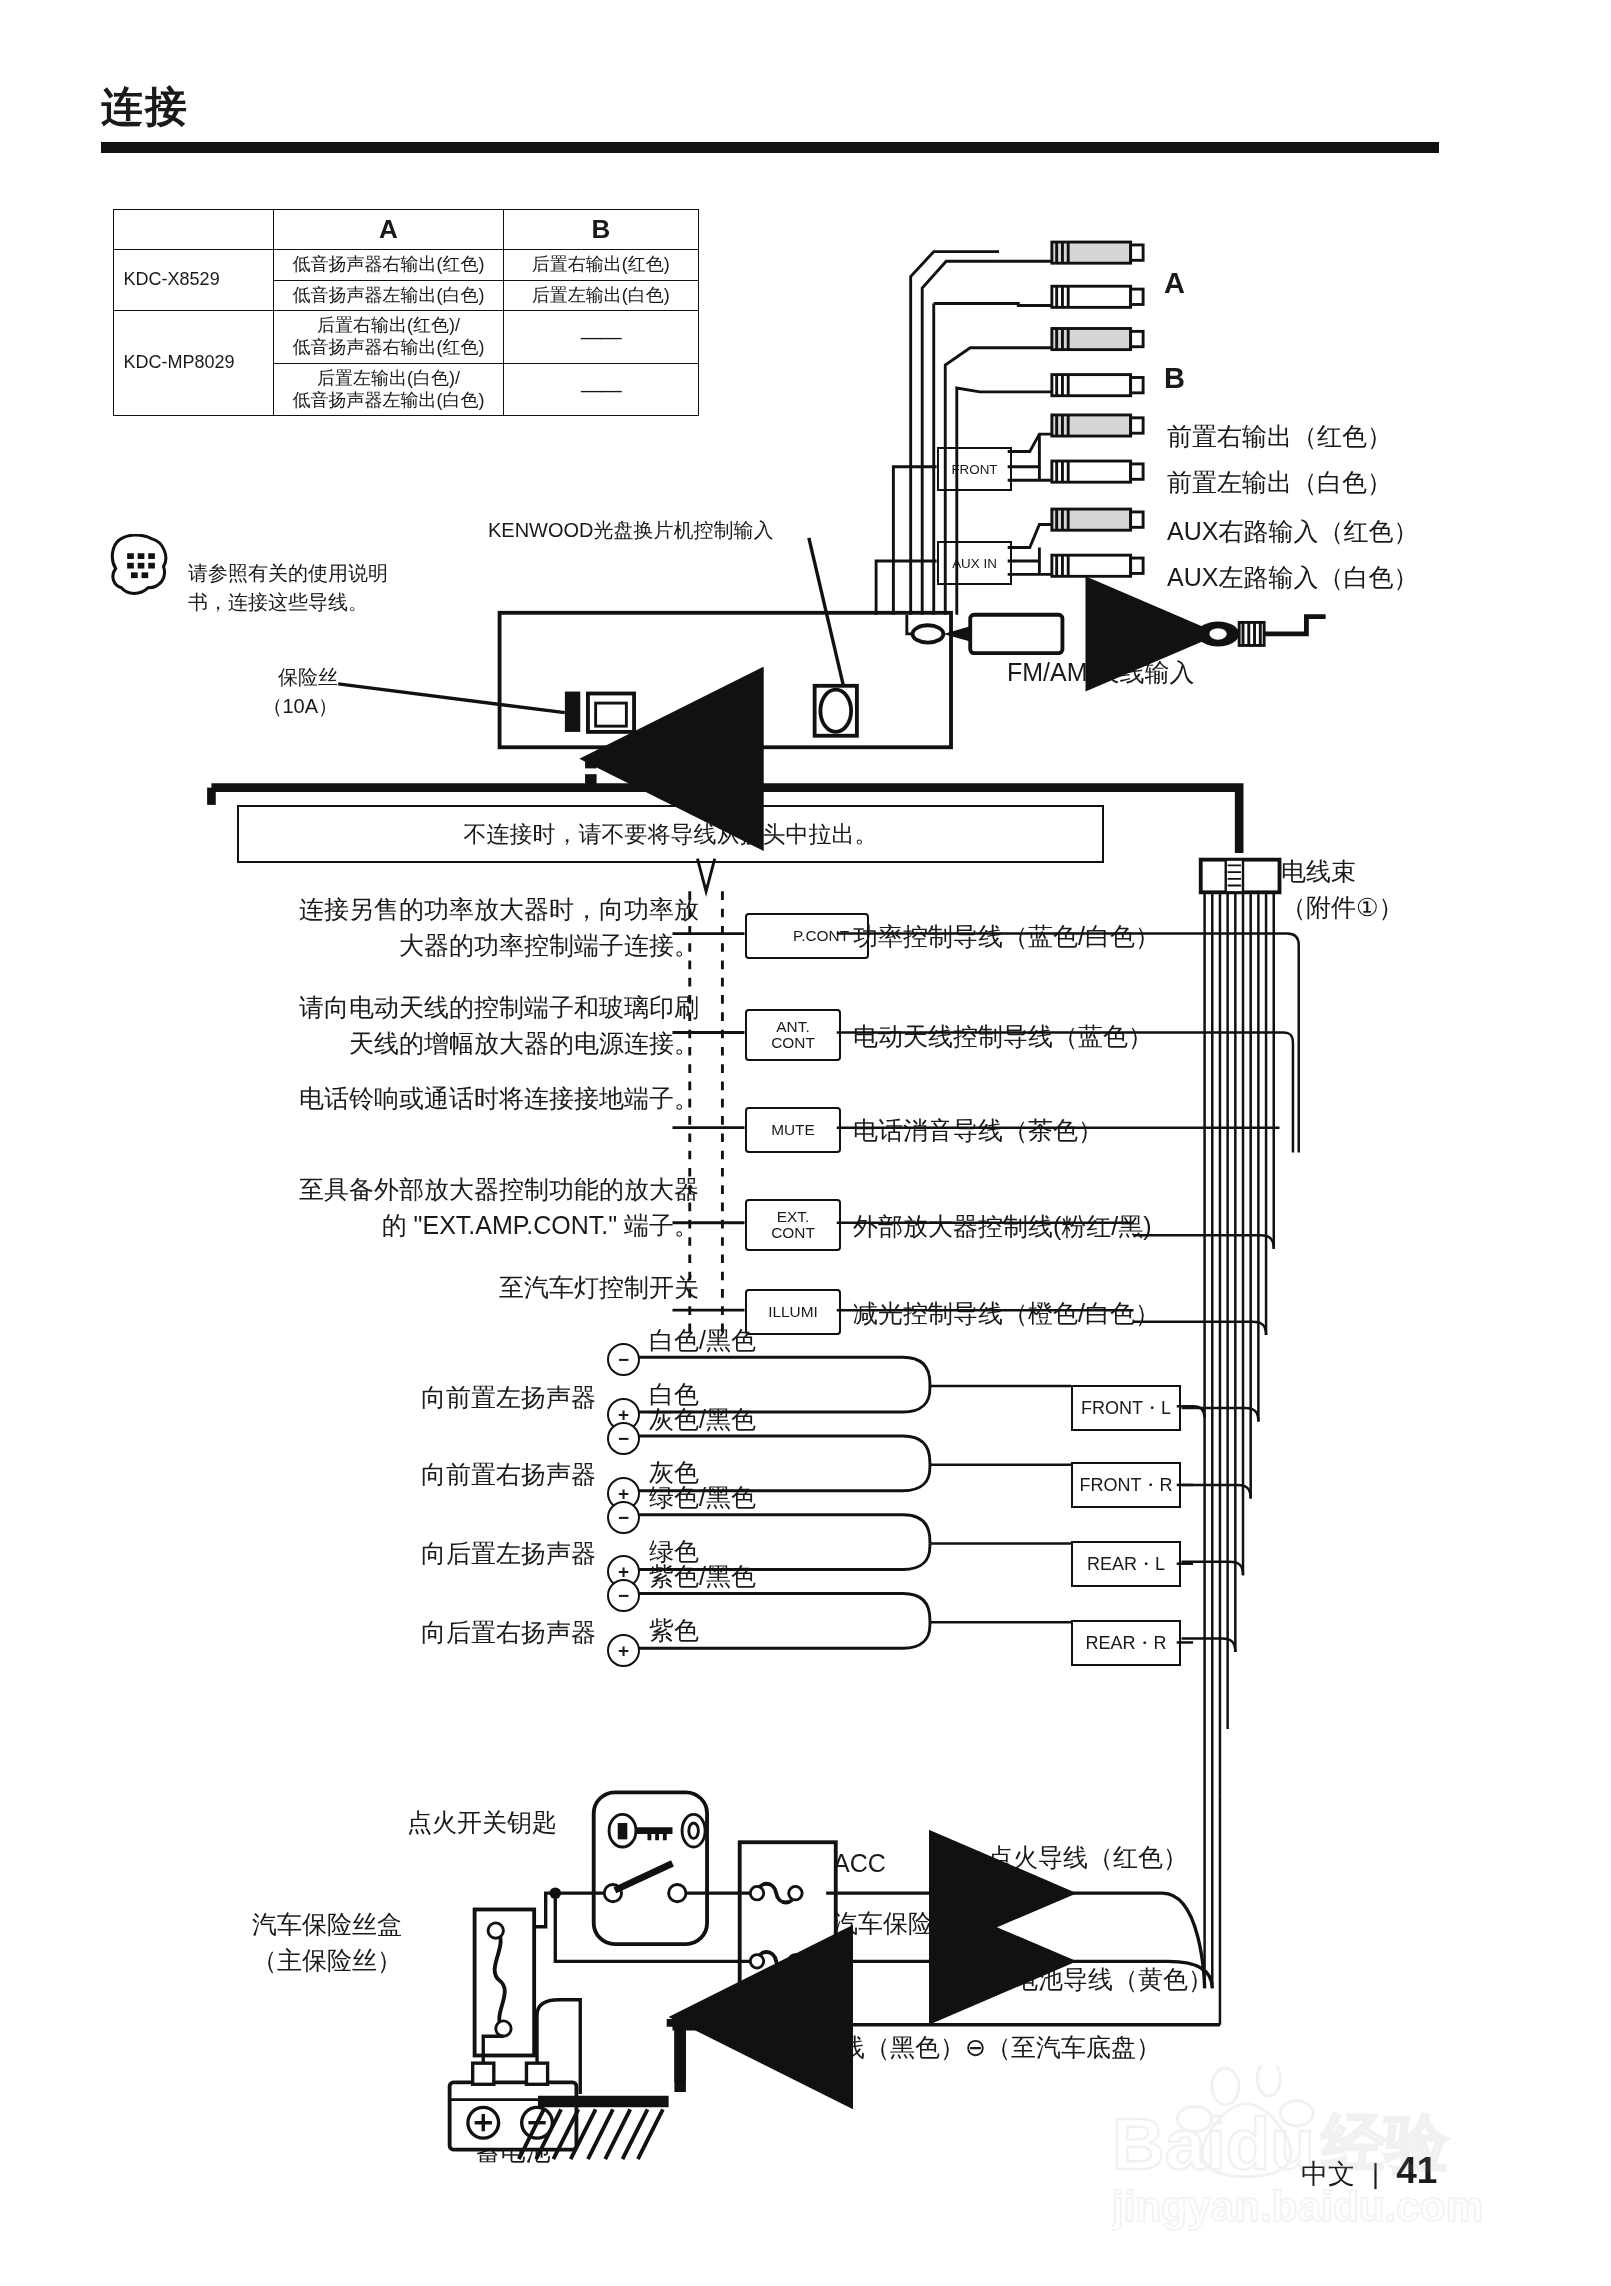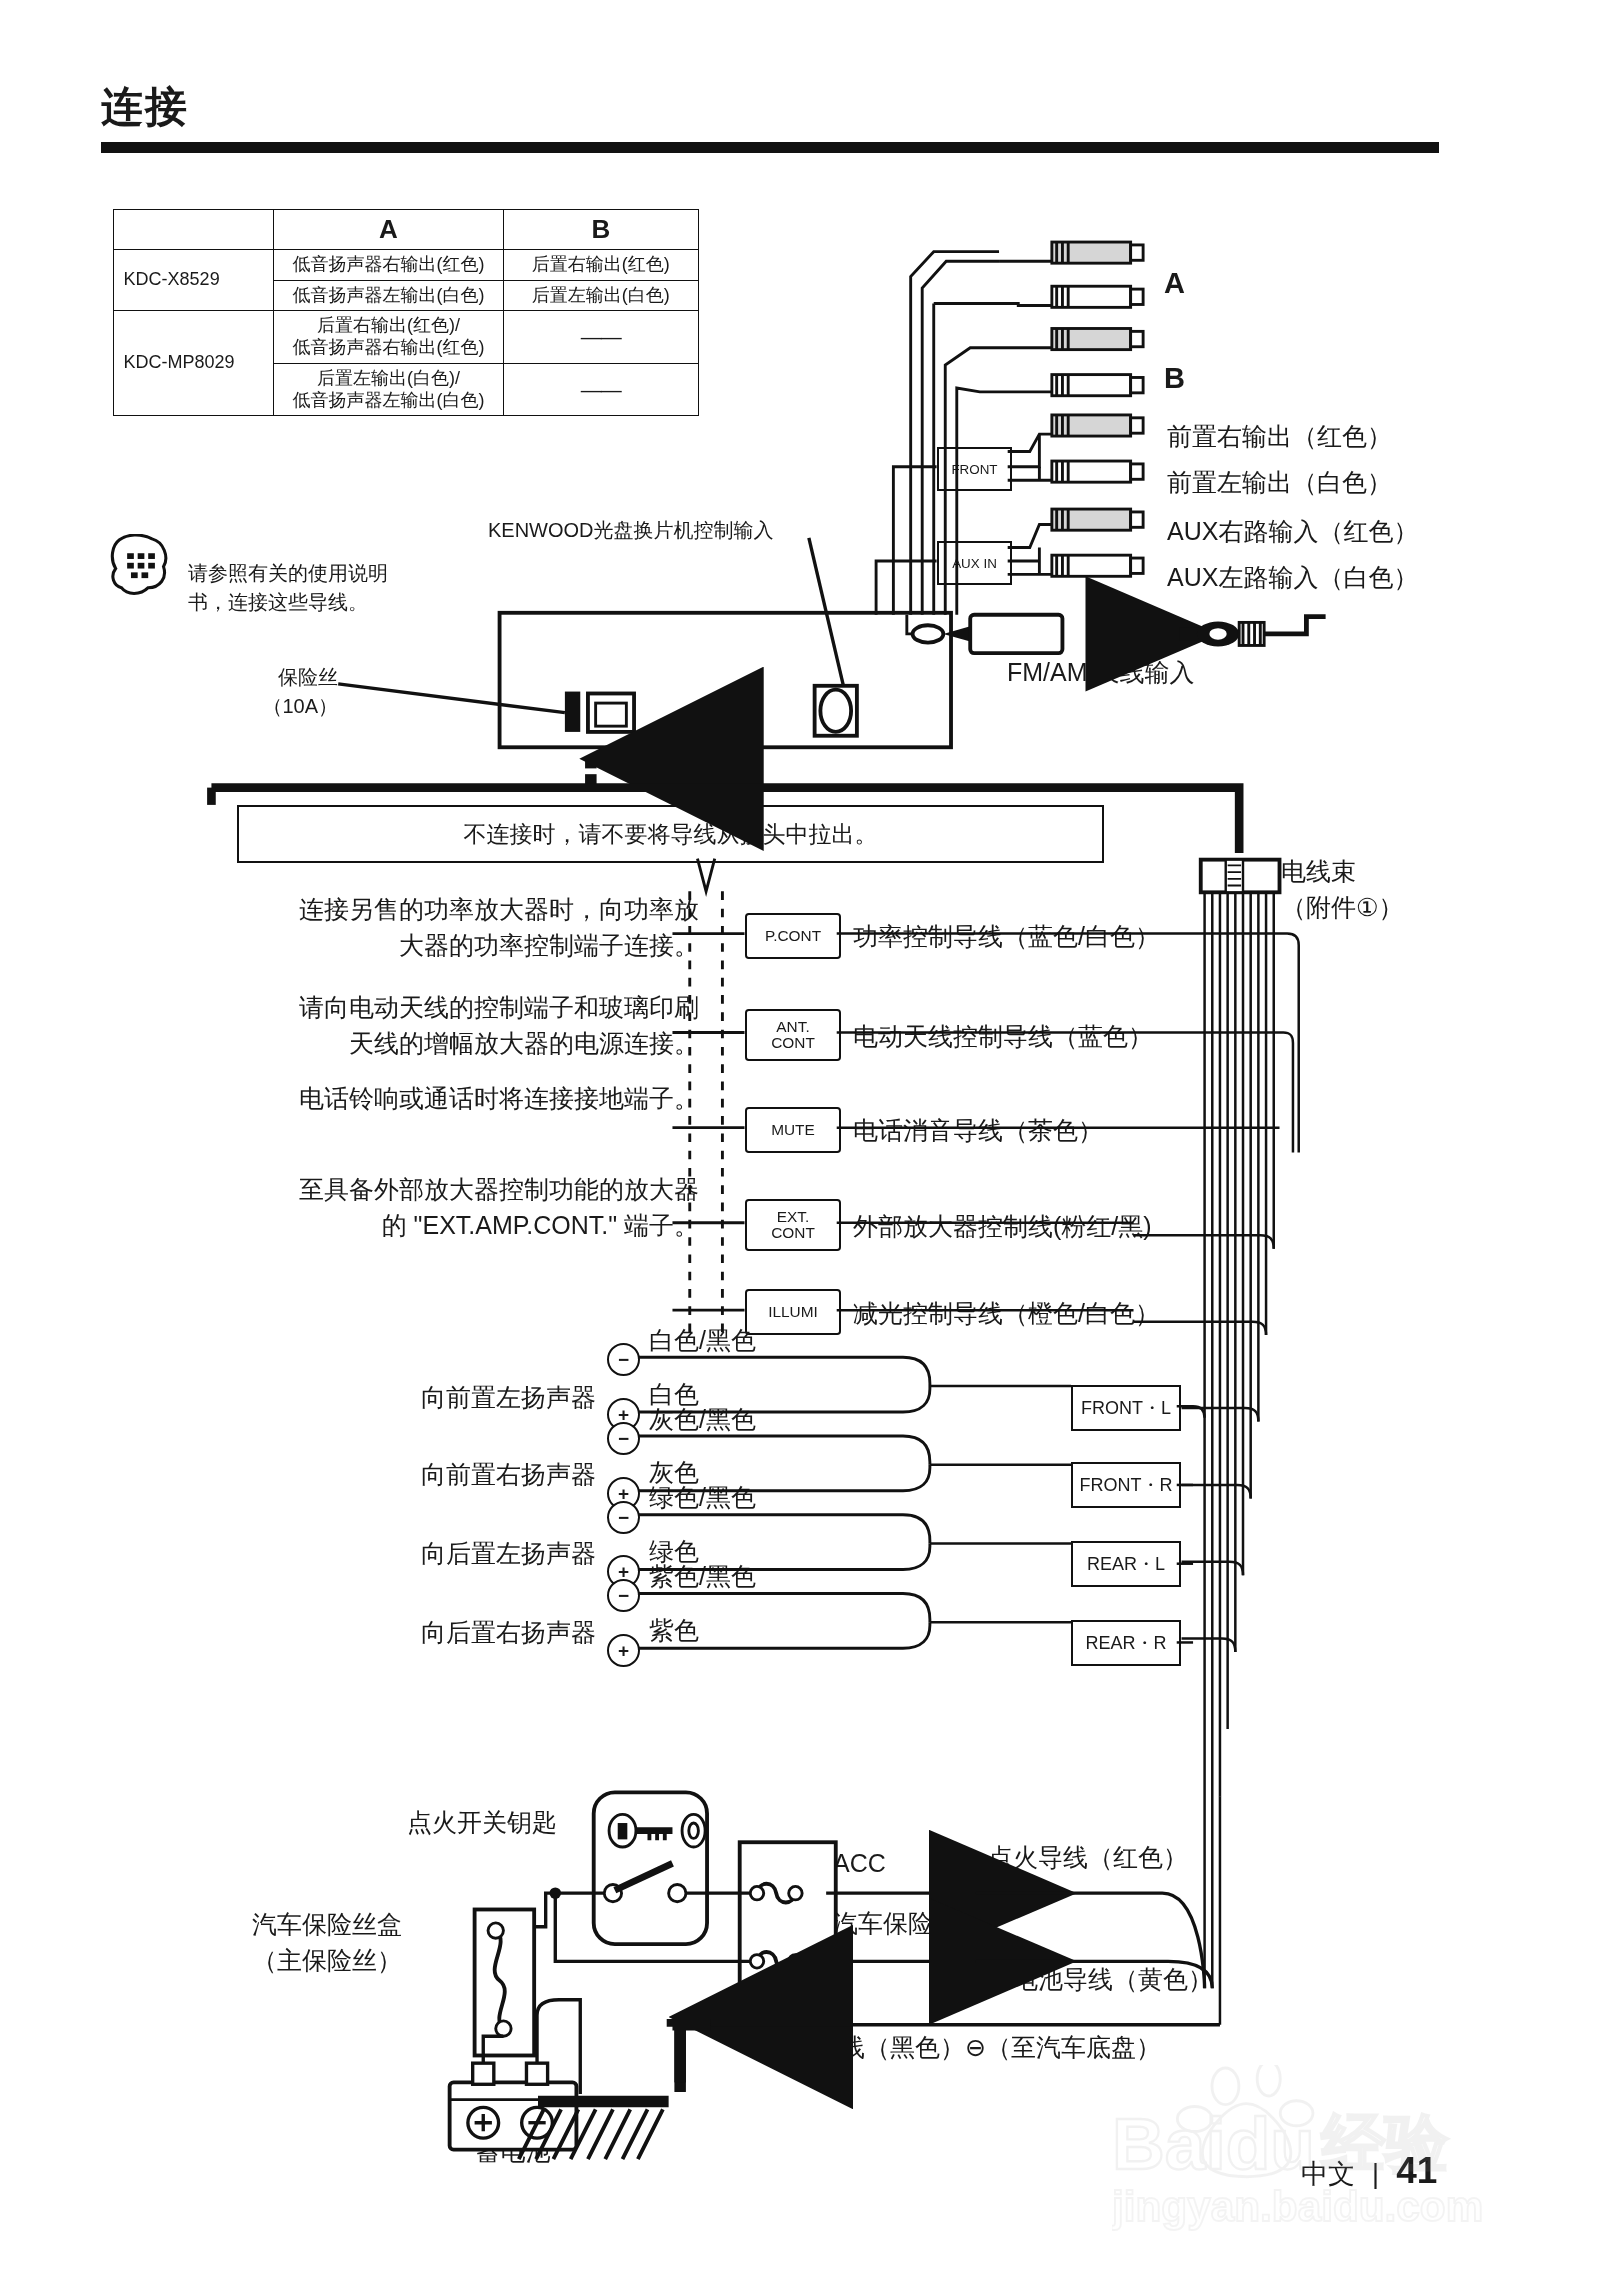--- a/index.html
+++ b/index.html
@@ -233,22 +233,23 @@
   <div class="lbl big" style="left:1281px; top:854px; line-height:1.42;">电线束
 （附件①）</div>
 
   <div class="lbl big rt" style="left:219px; top:892px; width:480px; line-height:1.42;">连接另售的功率放大器时，向功率放
 大器的功率控制端子连接。</div>
   <div class="lbl big rt" style="left:219px; top:990px; width:480px; line-height:1.42;">请向电动天线的控制端子和玻璃印刷
 天线的增幅放大器的电源连接。</div>
   <div class="lbl big rt" style="left:219px; top:1081px; width:480px; line-height:1.42;">电话铃响或通话时将连接接地端子。</div>
   <div class="lbl big rt" style="left:219px; top:1172px; width:480px; line-height:1.42;">至具备外部放大器控制功能的放大器
 的 "EXT.AMP.CONT." 端子。</div>
-
-  <div class="wtag" style="left:745px; top:913px; width:92px; height:42px;">P.CONT</div>
+  <div class="lbl big rt" style="left:219px; top:1270px; width:480px; line-height:1.42;">至汽车灯控制开关</div>
+
+  <div class="wtag" style="left:745px; top:913px; width:92px; height:42px;padding-left:28px;">P.CONT</div>
   <div class="wtag" style="left:745px; top:1009px; width:92px; height:48px;">ANT.
 CONT</div>
   <div class="wtag" style="left:745px; top:1107px; width:92px; height:42px;">MUTE</div>
   <div class="wtag" style="left:745px; top:1199px; width:92px; height:48px;">EXT.
 CONT</div>
   <div class="wtag" style="left:745px; top:1289px; width:92px; height:42px;">ILLUMI</div>
 
   <div class="lbl big" style="left:853px; top:920px;">功率控制导线（蓝色/白色）</div>
   <div class="lbl big" style="left:853px; top:1020px;">电动天线控制导线（蓝色）</div>
   <div class="lbl big" style="left:853px; top:1114px;">电话消音导线（茶色）</div>

